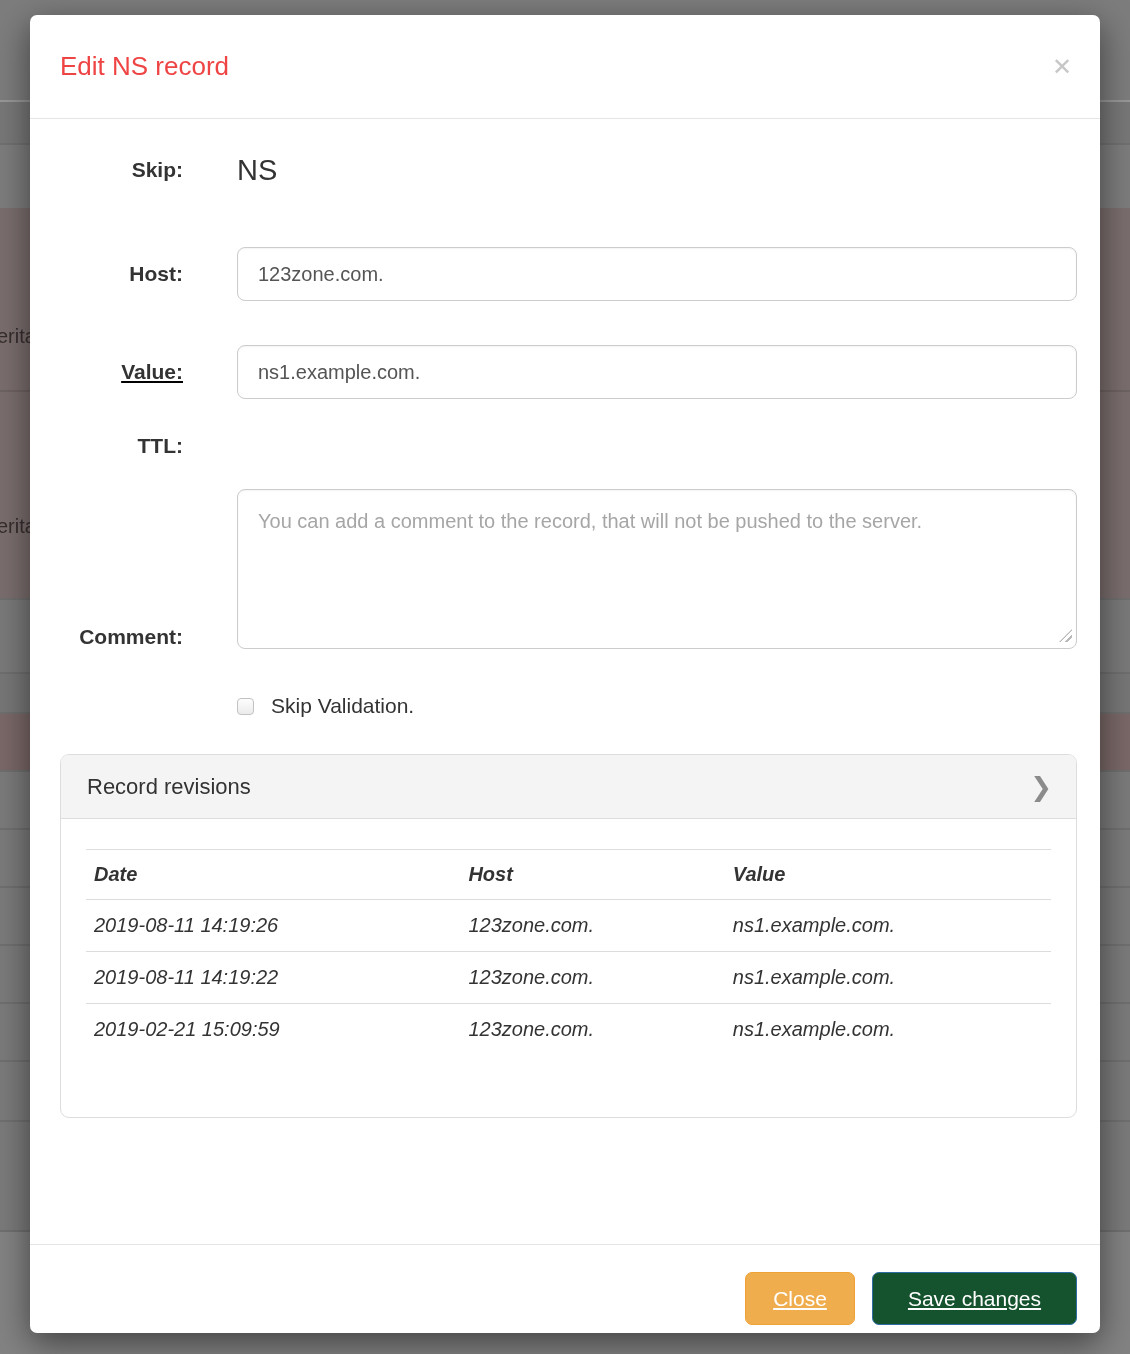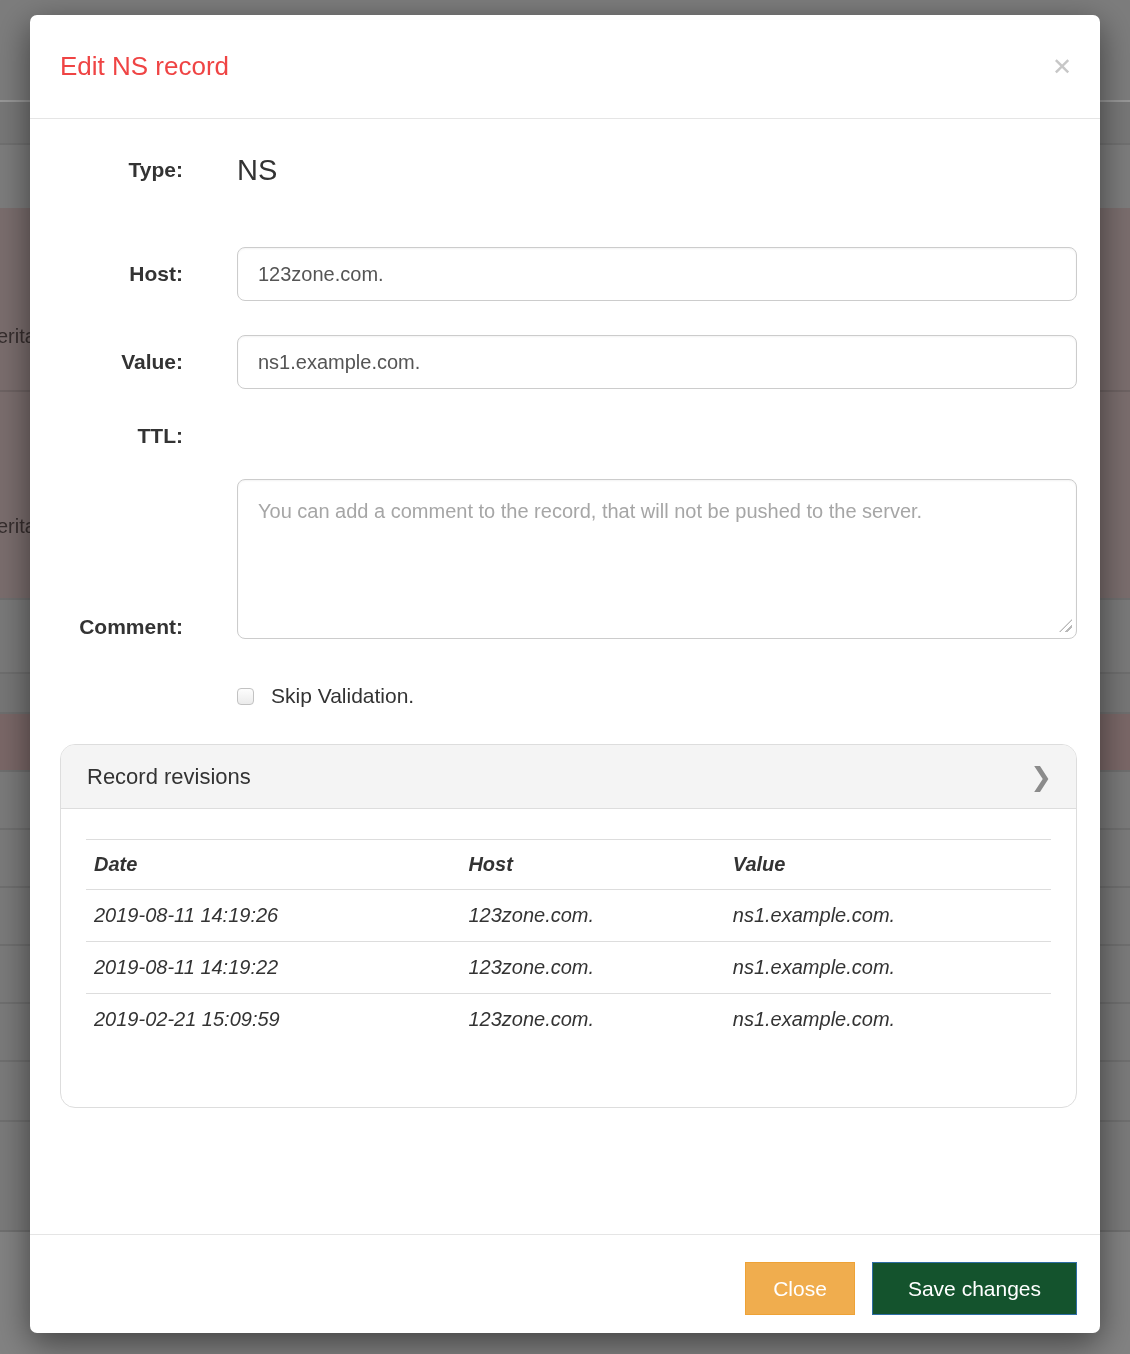--- a/index.html
+++ b/index.html
@@ -50,21 +50,21 @@
     flex:none; width:123px; margin-right:54px;
     text-align:right;
     font-size:21px; font-weight:bold; color:#333;
   }
   .ctrl { flex:1; min-width:0; }
 
   .type-row  { margin-top:32px; height:38px; }
   .type-value { font-size:29px; color:#333; }
 
   .host-row  { margin-top:58px;align-items:center; }
-  .value-row { margin-top:34px; }
+  .value-row { margin-top:44px;text-decoration:underline; }
 
   input.txt {
     width:100%; height:54px;
     border:1px solid #ccc; border-radius:8px;
     padding:0 20px;
     font-size:20px; color:#555;
     font-family:inherit;
     box-shadow:inset 0 1px 2px rgba(0,0,0,0.05);
     outline:none;
   }
@@ -111,21 +111,21 @@
     appearance:none; -webkit-appearance:none;
     width:17px; height:17px;
     border:1px solid #c2c2c2; border-radius:4px;
     background:linear-gradient(#fdfdfd,#ebebeb);
     cursor:pointer; margin:0;
   }
   .cb-label { margin-left:17px; font-size:21px; color:#333; }
 
   .panel {
     margin-top:36px;
-    border:1px solid #ddd; border-radius:15px;
+    border:1px solid #ddd; border-radius:9px;
     overflow:hidden;
   }
   .panel-header {
     height:64px;
     background:#f4f4f4;
     border-bottom:1px solid #ddd;
     display:flex; align-items:center; justify-content:space-between;
     padding:0 24px 0 26px;
   }
   .panel-title { font-size:22px; color:#333; }
@@ -155,26 +155,27 @@
   .m-footer {
     margin-top:126px;
     height:109px;
     border-top:1px solid #e5e5e5;
     display:flex; justify-content:flex-end; align-items:flex-start;
     gap:17px;
     padding:27px 23px 0;
   }
   .btn {
     height:53px;
-    border-radius:0;
+    border-radius:7px;
     border:1px solid transparent;
     font-size:21px; color:#fff;
     font-family:inherit;
     cursor:pointer;
     padding:3px 26px;
+    text-decoration:underline;
   }
   .btn-close { background:#f0ad4e; border-color:#eea236; min-width:110px; }
   .btn-save  { background:#14532d; border-color:#2e6da4; min-width:205px; }
 </style>
 </head>
 <body>
 
 <div class="backdrop">
   <div id="bd-rows">
       <div class="bd-row" style="height: 100px; background: rgb(125, 125, 125);"></div>
@@ -217,21 +218,21 @@
 <div class="modal">
 
   <div class="m-header">
     <div class="m-title">Edit NS record</div>
     <button class="close-x">✕</button>
   </div>
 
   <div class="m-body">
 
     <div class="frow type-row">
-      <div class="lbl">Type:</div>
+      <div class="lbl">Skip:</div>
       <div class="ctrl type-value">NS</div>
     </div>
 
     <div class="frow host-row">
       <div class="lbl">Host:</div>
       <div class="ctrl">
         <input class="txt" type="text" value="123zone.com." style="">
       </div>
     </div>
 

